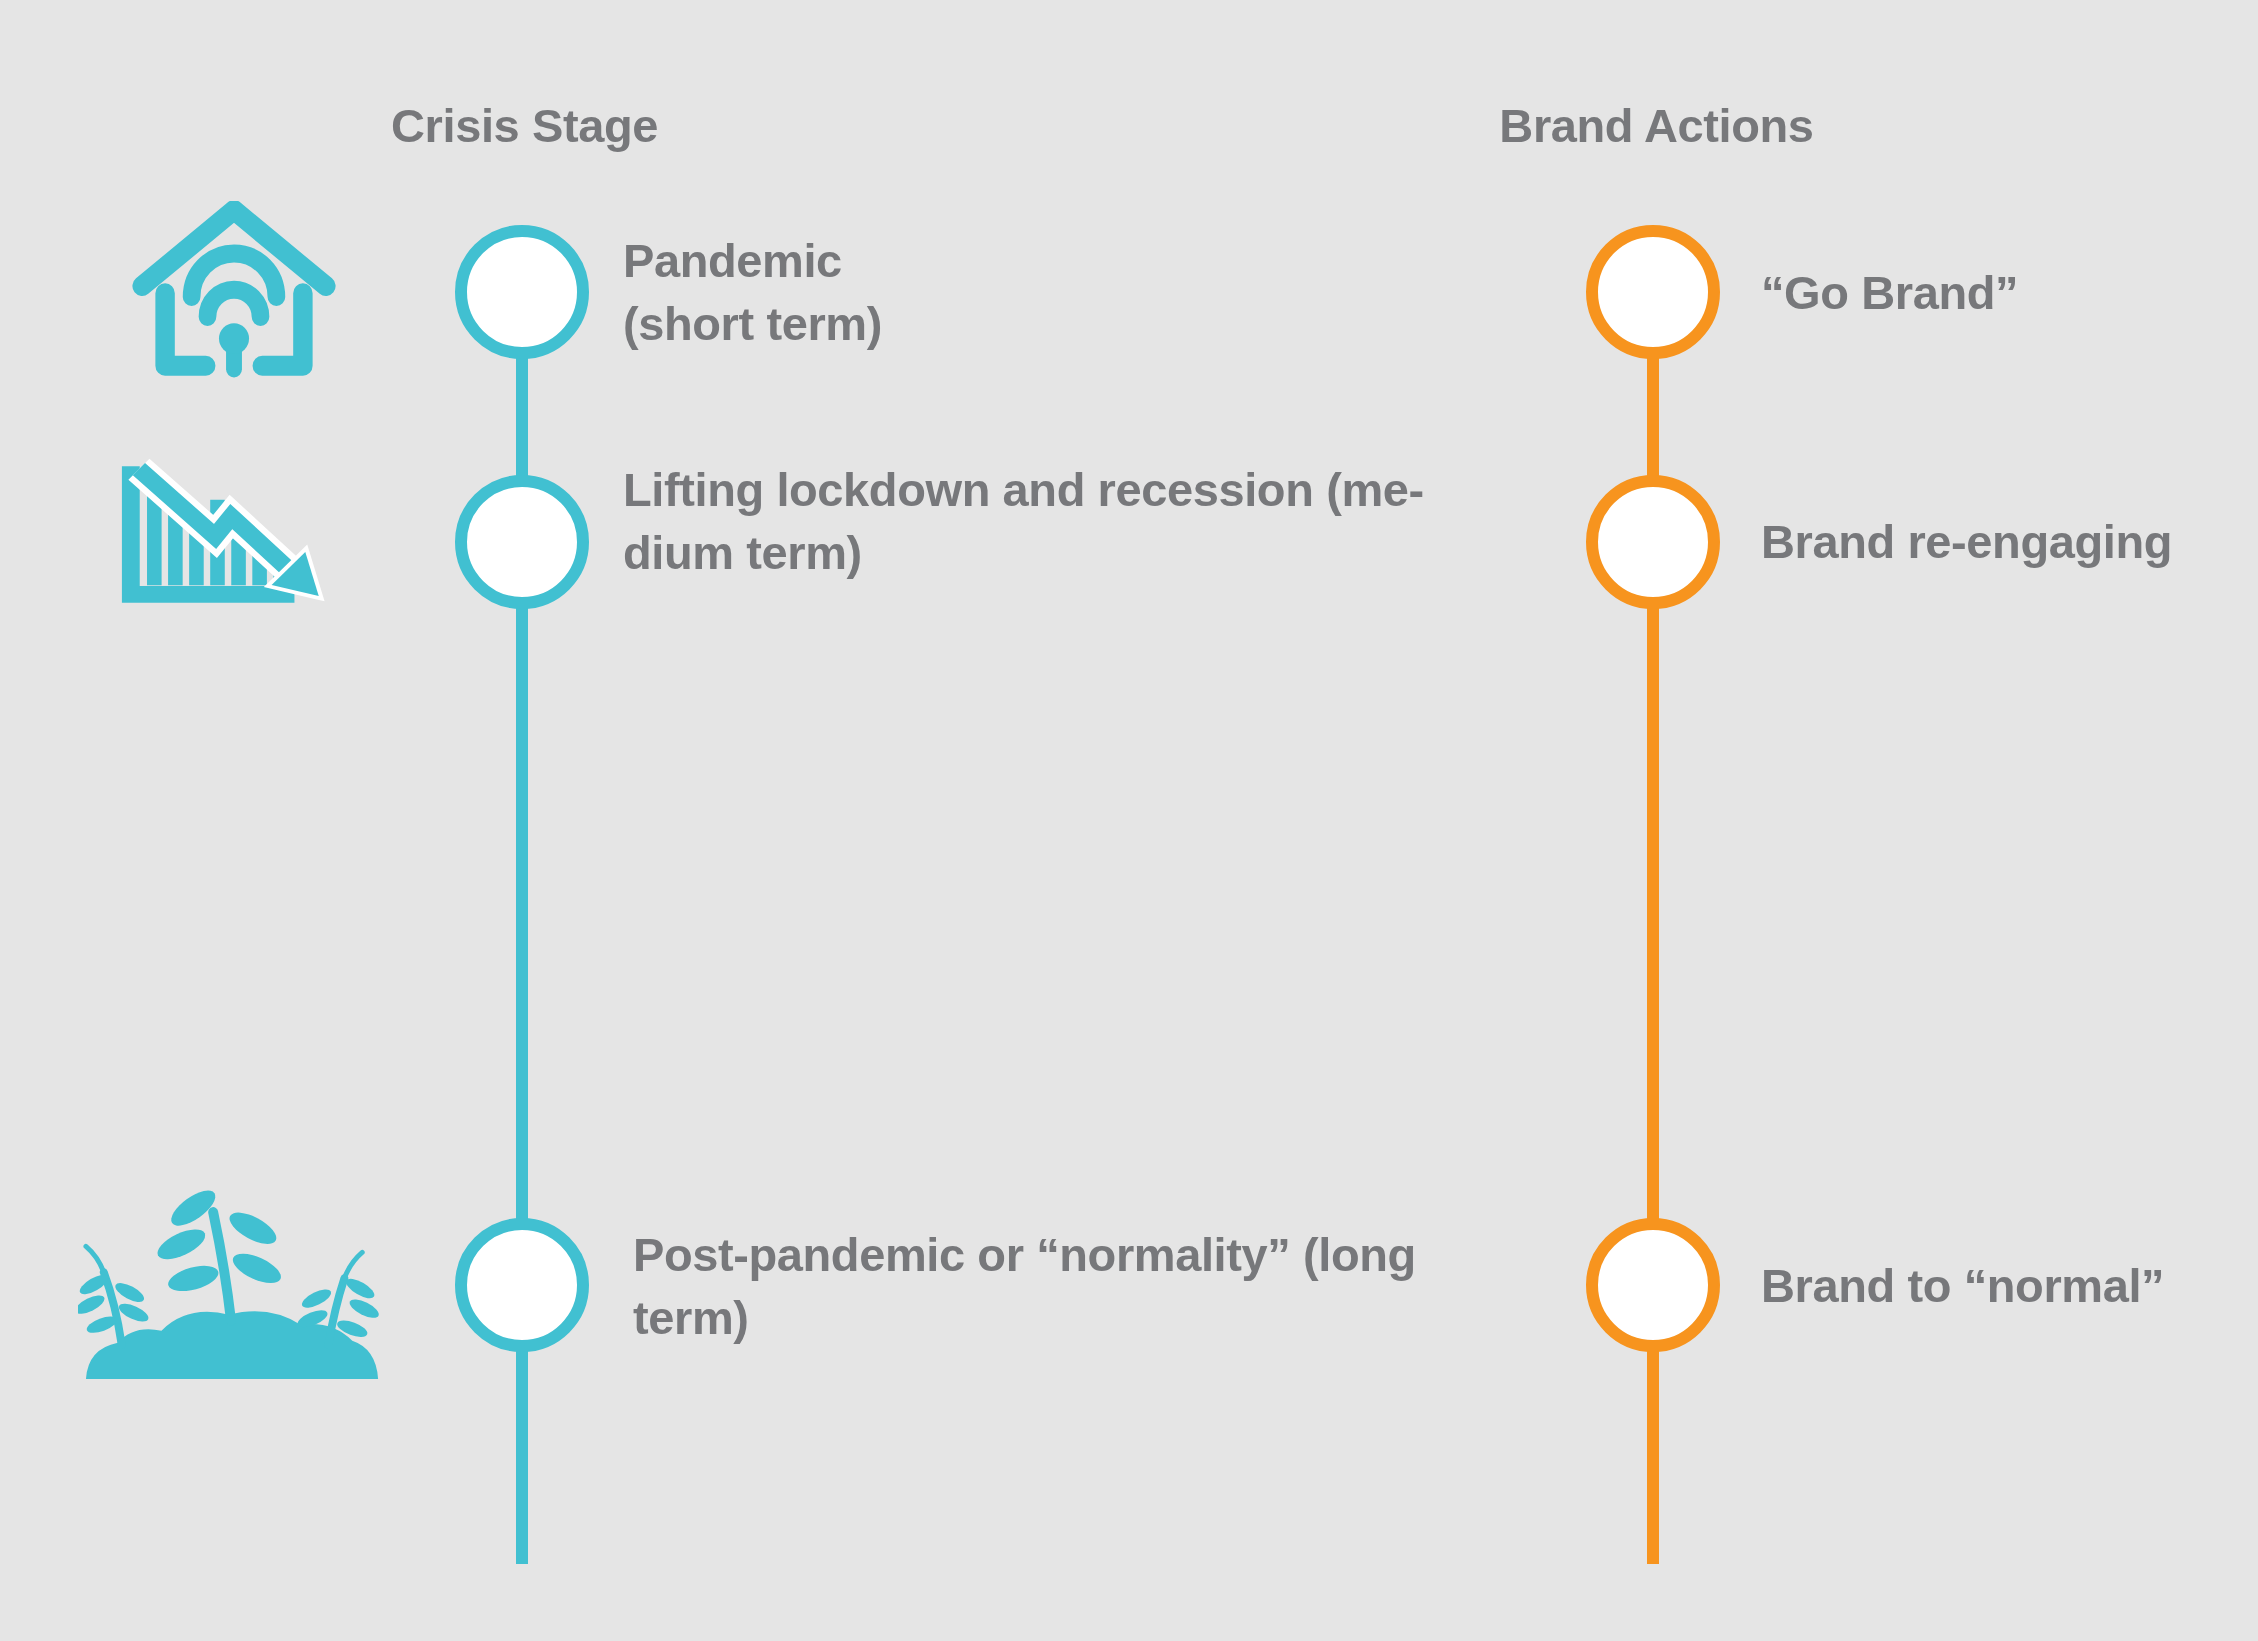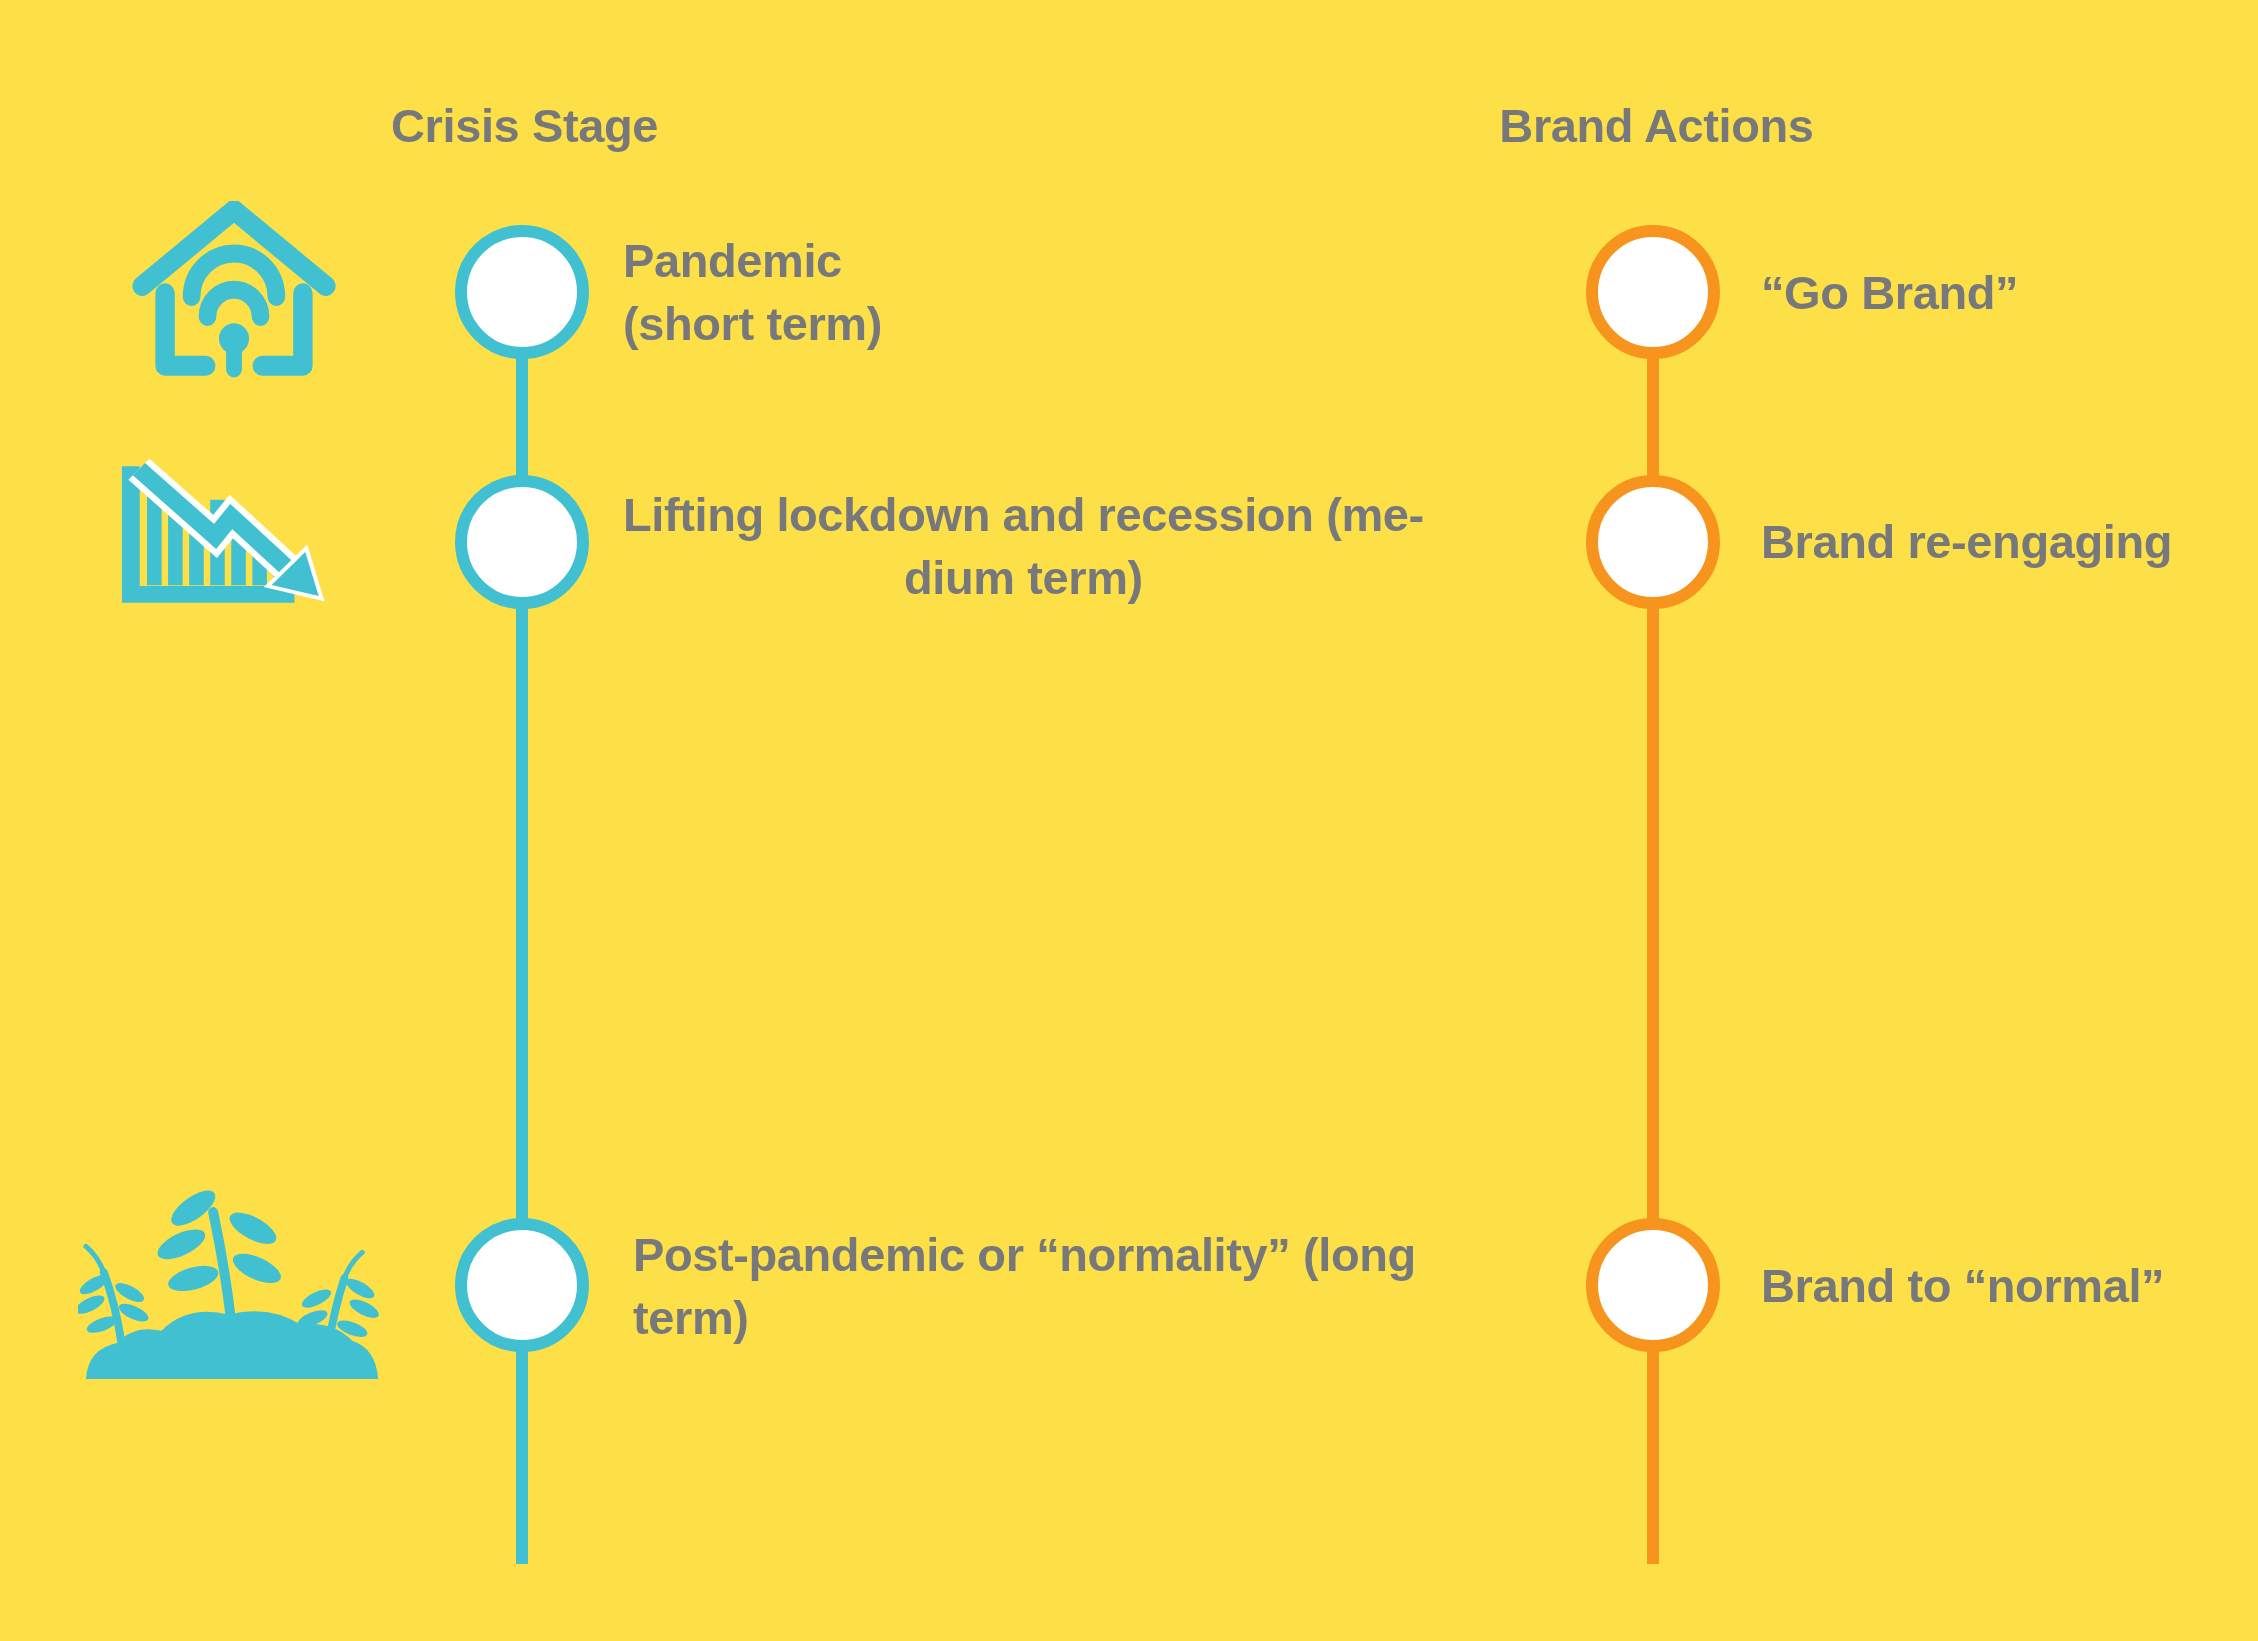--- a/index.html
+++ b/index.html
@@ -1,17 +1,17 @@
 <!DOCTYPE html>
 <html style="--teal: #41C0D1; --brand: #F7941E; --text: #77787B;font-size:14px"><head>
 <meta charset="utf-8">
 <style>
   html,body{margin:0;padding:0;background:#ffffff;}
   .canvas{
-    position:relative;width:2258px;height:1642px;background:#fde047;overflow:hidden;
+    position:relative;width:2258px;height:1642px;background:#e5e5e5;overflow:hidden;
     font-family:"Liberation Sans",sans-serif;font-weight:700;color:var(--text,#77787B);
     letter-spacing:-0.4px;
   }
   .col-header{position:absolute;font-size:47px;line-height:53px;text-align:center;width:547px;}
   .tl-line{position:absolute;width:12.4px;top:292px;height:1272px;}
   .tl-line.teal{background:var(--teal,#41C0D1);}
   .tl-line.orange{background:var(--brand,#F7941E);}
   .tl-node{
     position:absolute;width:134px;height:134px;box-sizing:border-box;border-radius:50%;
     background:#ffffff;border:12.4px solid var(--teal,#41C0D1);
@@ -30,21 +30,21 @@
   <div class="col-header" style="left:1383px;top:99px;">Brand Actions</div>
 
   <div>
     <div class="tl-line teal" style="left:516px;"></div>
     <div class="tl-node" style="left:455px;top:225px;"></div>
     <div class="tl-node" style="left:455px;top:475px;"></div>
     <div class="tl-node" style="left:455px;top:1218px;"></div>
 
     <div class="tl-label" style="left:623px;top:229px;">Pandemic
 (short term)</div>
-    <div class="tl-label" style="left:623px;top:483px;text-align:center;">Lifting lockdown and recession (me-
+    <div class="tl-label" style="left:623px;top:458px;">Lifting lockdown and recession (me-
 dium term)</div>
     <div class="tl-label" style="left:623px;top:1223px;margin-left:10px;">Post-pandemic or “normality” (long
 term)</div>
   </div>
 
   <div>
     <div class="tl-line orange" style="left:1647px;"></div>
     <div class="tl-node orange" style="left:1586px;top:225px;"></div>
     <div class="tl-node orange" style="left:1586px;top:475px;"></div>
     <div class="tl-node orange" style="left:1586px;top:1218px;"></div>

